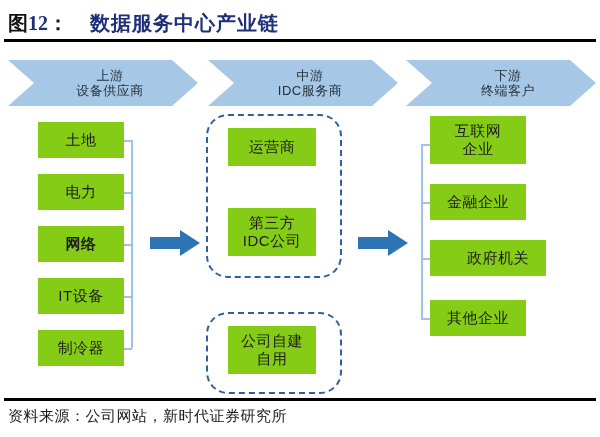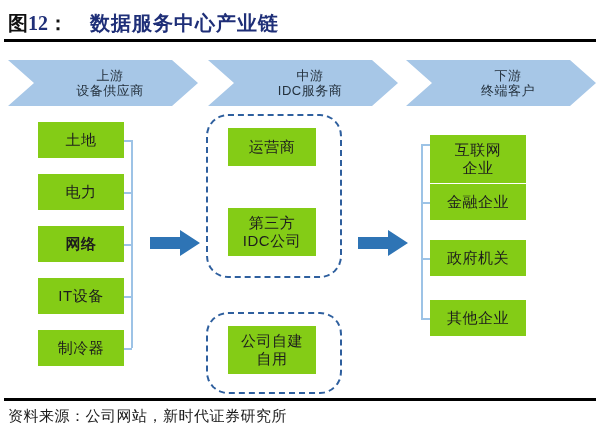--- a/index.html
+++ b/index.html
@@ -68,23 +68,23 @@
   
   .col-left .node{left:38px;width:86px;height:36px;}
   #n-land{top:78px;}
   #n-power{top:130px;}
   #n-network{top:182px;font-weight:bold;}
   #n-it{top:234px;text-align:center;}
   #n-cool{top:286px;}
 
   
   .col-right .node{left:430px;width:96px;}
-  #n-internet{top:91px;height:48px;}
+  #n-internet{top:72px;height:48px;}
   #n-finance{top:140px;height:36px;}
-  #n-gov{top:196px;height:36px;}
+  #n-gov{top:196px;height:36px;padding-left:20px;}
   #n-other{top:256px;height:36px;}
 
   
   .col-mid .node{left:228px;width:88px;}
   #n-operator{top:84px;height:38px;}
   #n-thirdparty{top:164px;height:48px;}
   #n-self{top:282px;height:48px;}
 
   
   .dashed-group{

